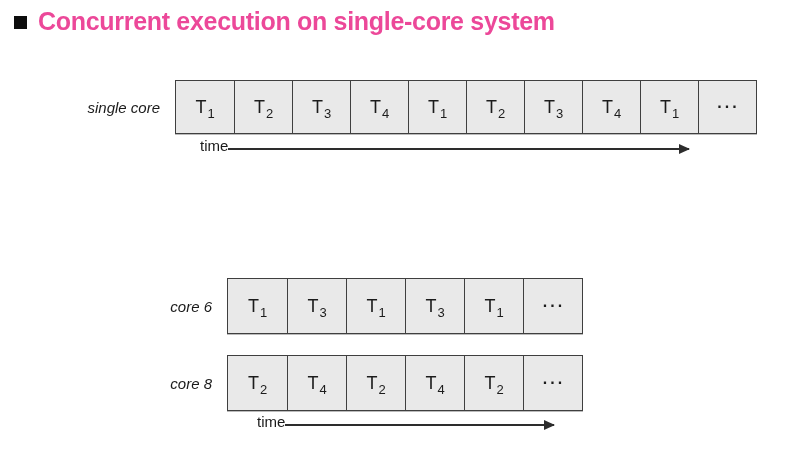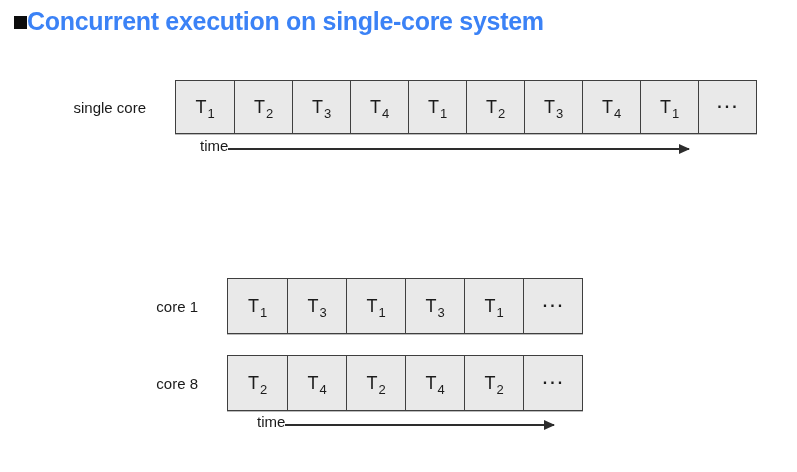--- a/index.html
+++ b/index.html
@@ -12,24 +12,25 @@
     font-family: "Liberation Sans", "DejaVu Sans", sans-serif;
     color: #111111;
     overflow: hidden;
   }
   
   .heading {
     position: absolute;
     left: 14px;
     display: flex;
     align-items: center;
+    gap: 11px;
     font-size: 25px;
     font-weight: 700;
     letter-spacing: -0.3px;
-    color: #3b82f6;
+    color: #ec4899;
     white-space: nowrap;
   }
   #heading-1 { top: 7px; }
   #heading-2 { top: 193px; }
   .bullet {
     width: 13px;
     height: 13px;
     background: #0d0d0d;
     flex: 0 0 auto;
     margin-top: 1px;
@@ -40,24 +41,25 @@
     display: flex;
     align-items: stretch;
   }
   #row-single { left: 0; top: 80px; }
   #row-core1  { left: 0; top: 278px; }
   #row-core2  { left: 0; top: 355px; }
   .row-label {
     display: flex;
     align-items: center;
     justify-content: flex-end;
-    padding-right: 29px;
+    padding-right: 15px;
     font-size: 15px;
     color: #1a1a1a;
     white-space: nowrap;
+    font-style: italic;
   }
   #row-single .row-label { width: 175px; }
   #row-core1 .row-label,
   #row-core2 .row-label { width: 227px; }
   .cells {
     display: flex;
     border: 1px solid #3f3f3f;
     background: #e9e9e9;
     box-shadow: 0 1px 0 rgba(60,60,60,0.35);
   }
@@ -180,21 +182,21 @@
     </div>
   </div>
 
   <div class="time-block" id="time-1">
     <span class="time-label">time</span>
     <div class="time-arrow"></div>
   </div>
 
 
   <div class="exec-row" id="row-core1">
-    <span class="row-label">core 1</span>
+    <span class="row-label">core 6</span>
     <div class="cells">
       <div class="cell">
           <span class="t-base">T</span>
           <span class="t-sub">1</span>
         </div>
       <div class="cell">
           <span class="t-base">T</span>
           <span class="t-sub">3</span>
         </div>
       <div class="cell">

